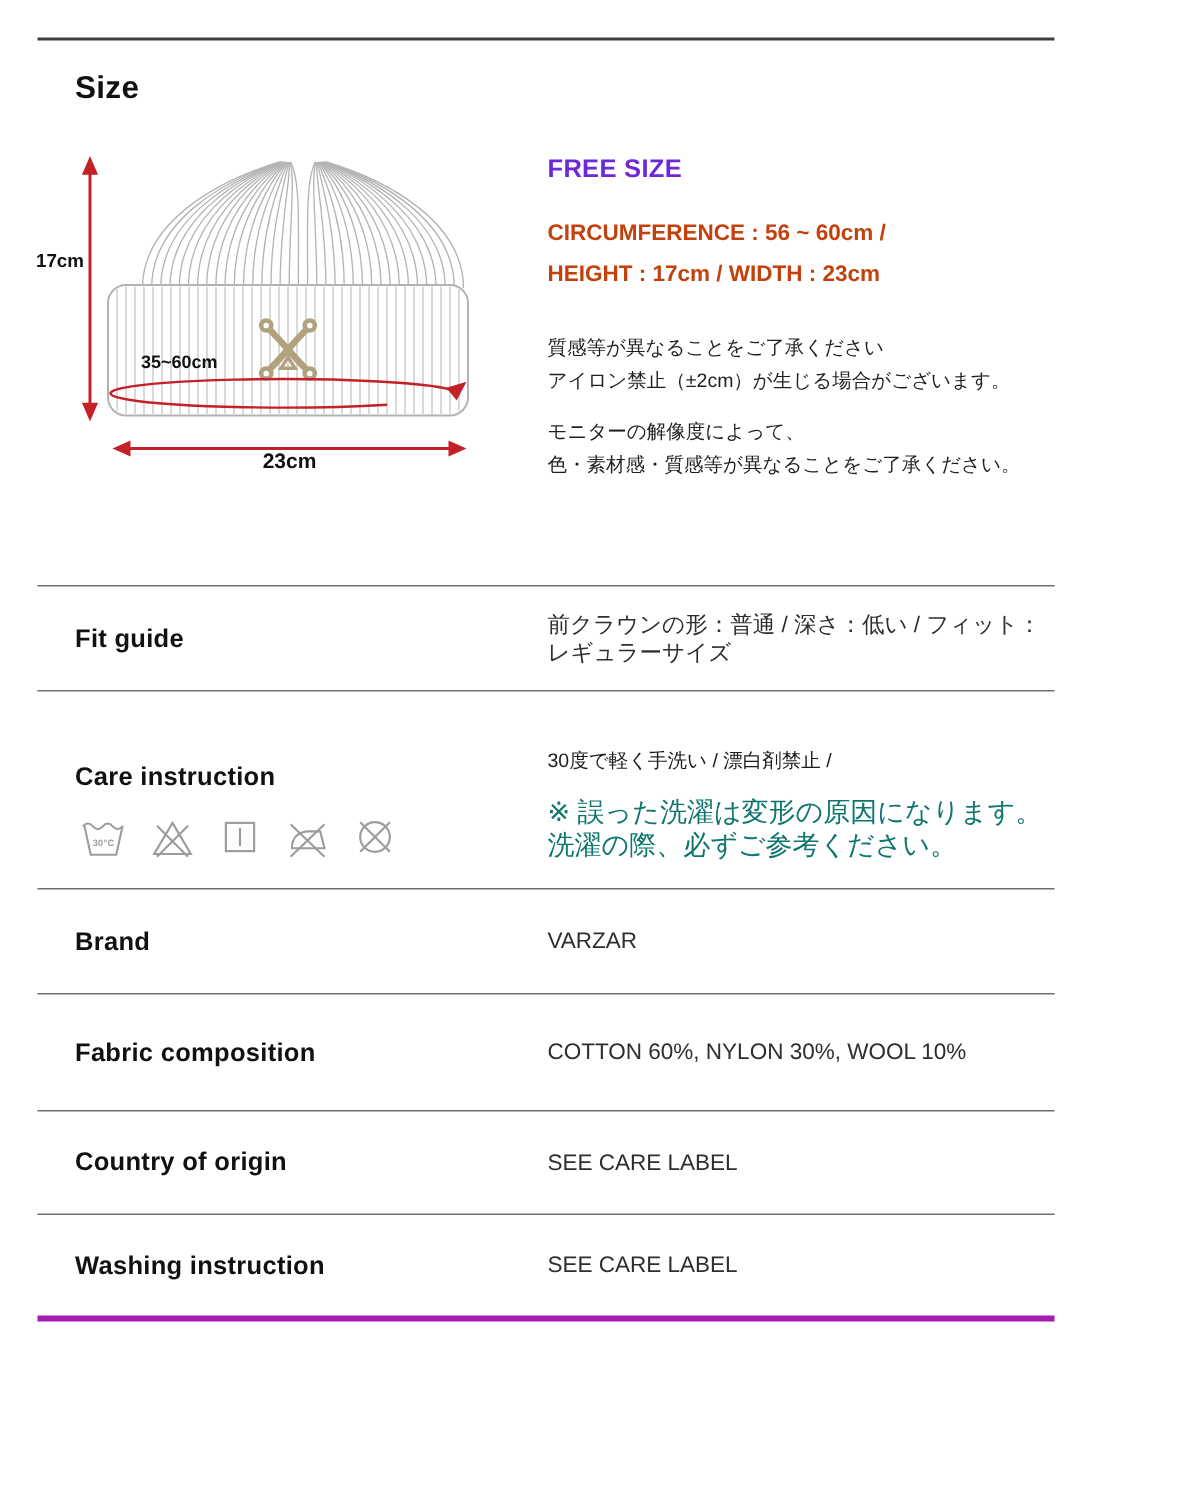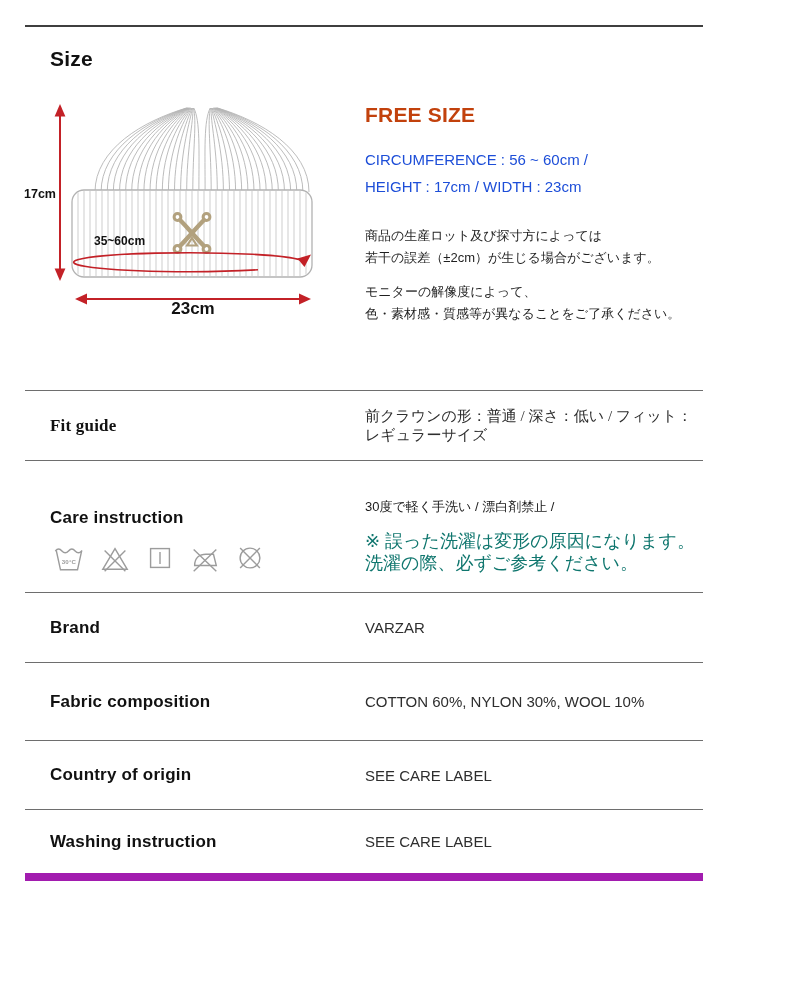--- a/index.html
+++ b/index.html
@@ -7,38 +7,38 @@
   .page{position:relative;width:728px;height:993px;background:#fff;}
 
   .top-rule{position:absolute;left:25px;right:25px;top:25px;height:2px;background:#3f3f3f;}
 
   .size-heading{position:absolute;left:50px;top:47px;font-size:21px;font-weight:700;color:#111;letter-spacing:.2px;}
 
   
   .diagram{position:absolute;left:25px;top:95px;width:330px;height:240px;}
   .diagram svg{position:absolute;left:0;top:0;}
   .dim-label{position:absolute;font-weight:700;color:#111;font-size:12.5px;white-space:nowrap;}
-  .dim-height{left:-1px;top:92px;}
+  .dim-height{left:-1px;top:72px;}
   .dim-circ{left:69px;top:139px;font-size:12px;}
-  .dim-width{left:118px;top:204px;width:100px;text-align:center;font-size:17px;}
+  .dim-width{left:118px;top:204px;width:100px;text-align:center;font-size:14px;}
 
   
   .free-size{position:absolute;left:365px;top:103px;width:415px;}
-  .fs-heading{margin:0;font-size:21px;font-weight:700;color:#c2410c;letter-spacing:.2px;}
-  .fs-dims{margin:19px 0 0 0;font-size:15px;line-height:27px;color:#1d4ed8;}
+  .fs-heading{margin:0;font-size:17px;font-weight:700;color:#6d28d9;letter-spacing:.2px;}
+  .fs-dims{margin:19px 0 0 0;font-size:15px;line-height:27px;color:#c2410c;font-weight:bold;}
   .fs-note{margin:25px 0 0 0;font-size:13px;line-height:21.5px;color:#1f1f1f;}
   .fs-note.second{margin-top:13px;}
 
   
   .specs{position:absolute;left:25px;right:25px;top:390px;}
   .row{display:flex;align-items:center;border-top:1px solid #6e6e6e;box-sizing:border-box;}
-  .row:last-child{border-bottom:8px solid #a21caf;}
+  .row:last-child{border-bottom:4px solid #a21caf;}
   .row .label{width:340px;padding-left:25px;box-sizing:border-box;font-size:17px;font-weight:700;color:#111;letter-spacing:.2px;}
   .row .value{flex:1;font-size:15px;color:#2e2e2e;}
-  .row-fit{height:70px;font-family:Liberation Serif, serif;}
+  .row-fit{height:70px;}
   .row-care{height:132px;align-items:center;}
   .row-brand{height:70px;}
   .row-fabric{height:78px;}
   .row-origin{height:69px;align-items:center;}
   .row-washing{height:72px;}
   .value-jp{font-size:13px;color:#1a1a1a;}
   .care-left{padding-top:28px;}
   .care-right{padding-top:15px;}
   .care-lines{font-size:13px;line-height:24px;color:#1a1a1a;}
   .care-warning{margin-top:11px;font-size:18px;line-height:22px;color:#0f766e;}
@@ -169,22 +169,22 @@
     <span class="dim-label dim-width">23cm</span>
   </div>
 
   <div class="free-size">
     <h3 class="fs-heading">FREE SIZE</h3>
     <p class="fs-dims">
       <span>CIRCUMFERENCE : 56 ~ 60cm /</span><br>
       <span>HEIGHT : 17cm / WIDTH : 23cm</span>
     </p>
     <p class="fs-note">
-      <span>商品の生産ロット及び探寸方によっては</span><br>
-      <span>若干の誤差（±2cm）が生じる場合がございます。</span>
+      <span>質感等が異なることをご了承ください</span><br>
+      <span>アイロン禁止（±2cm）が生じる場合がございます。</span>
     </p>
     <p class="fs-note second">
       <span>モニターの解像度によって、</span><br>
       <span>色・素材感・質感等が異なることをご了承ください。</span>
     </p>
   </div>
 
   <div class="specs">
 
     <div class="row row-fit">

